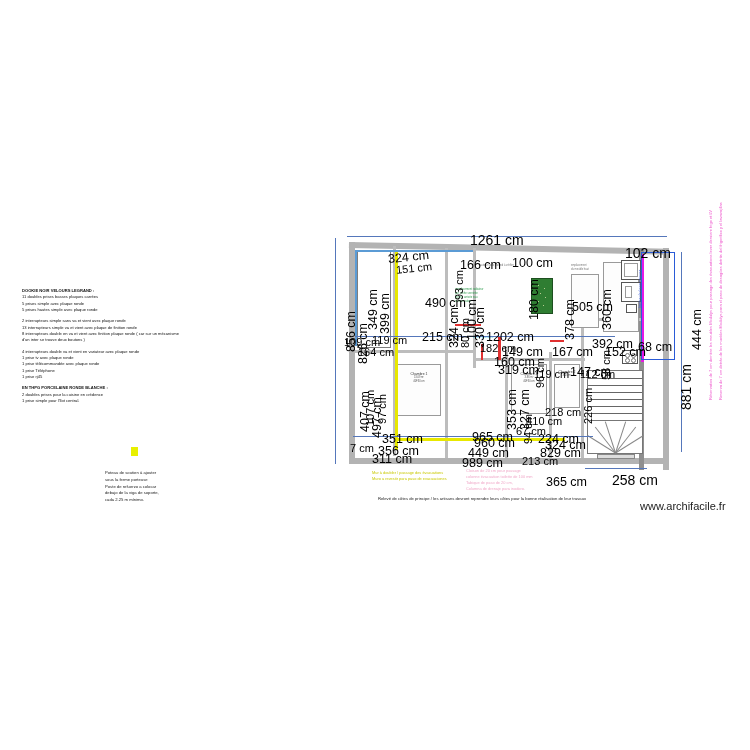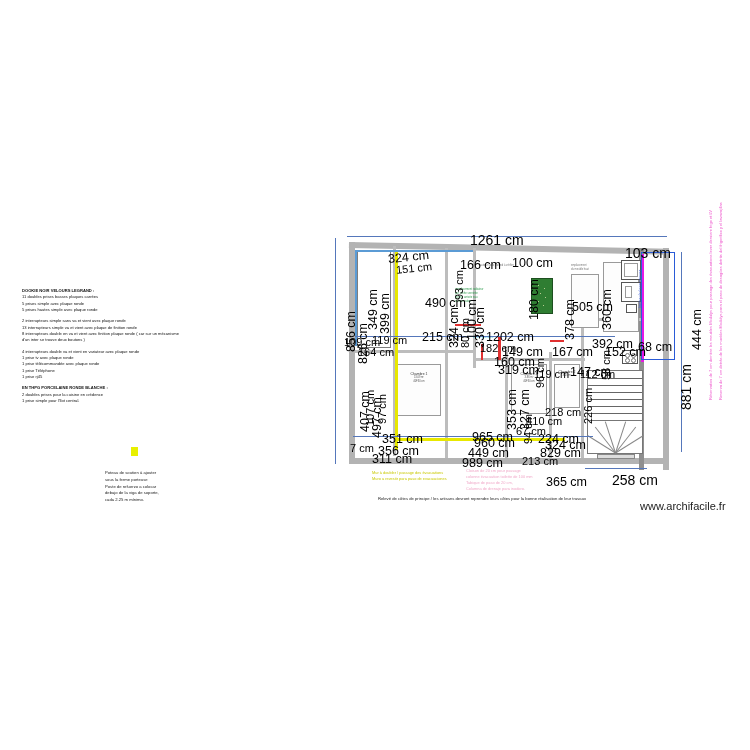--- a/index.html
+++ b/index.html
@@ -211,21 +211,21 @@
   <div class="dline" style="left:-10px;top:6px;width:1px;height:226px;"></div>
   <div class="dline" style="left:336px;top:20px;width:1px;height:200px;"></div>
   <div class="dline" style="left:10px;top:104px;width:260px;height:1px;"></div>
   <div class="dline" style="left:8px;top:204px;width:240px;height:1px;"></div>
   <div class="bluebox" style="left:296px;top:20px;width:34px;height:108px;"></div>
 
   <div class="dline" style="left:240px;top:236px;width:62px;height:1px;"></div>
 </div>
 
 <div class="abs dim l" style="left:470px;top:232px;">1261 cm</div>
-<div class="abs dim l" style="left:625px;top:245px;">103 cm</div>
+<div class="abs dim l" style="left:625px;top:245px;">102 cm</div>
 
 <div class="abs dim v" style="left:344px;top:352px;">856 cm</div>
 <div class="abs dim v" style="left:356px;top:364px;">826 cm</div>
 <div class="abs dim v" style="left:366px;top:330px;">349 cm</div>
 <div class="abs dim v" style="left:378px;top:334px;">399 cm</div>
 <div class="abs dim v" style="left:358px;top:432px;">407 cm</div>
 <div class="abs dim v" style="left:370px;top:438px;">497 cm</div>
 <div class="abs dim s" style="left:344px;top:336px;text-align:center;">109 cm</div>
 <div class="abs dim s" style="left:372px;top:334px;">119 cm</div>
 <div class="abs dim s" style="left:358px;top:346px;">164 cm</div>

